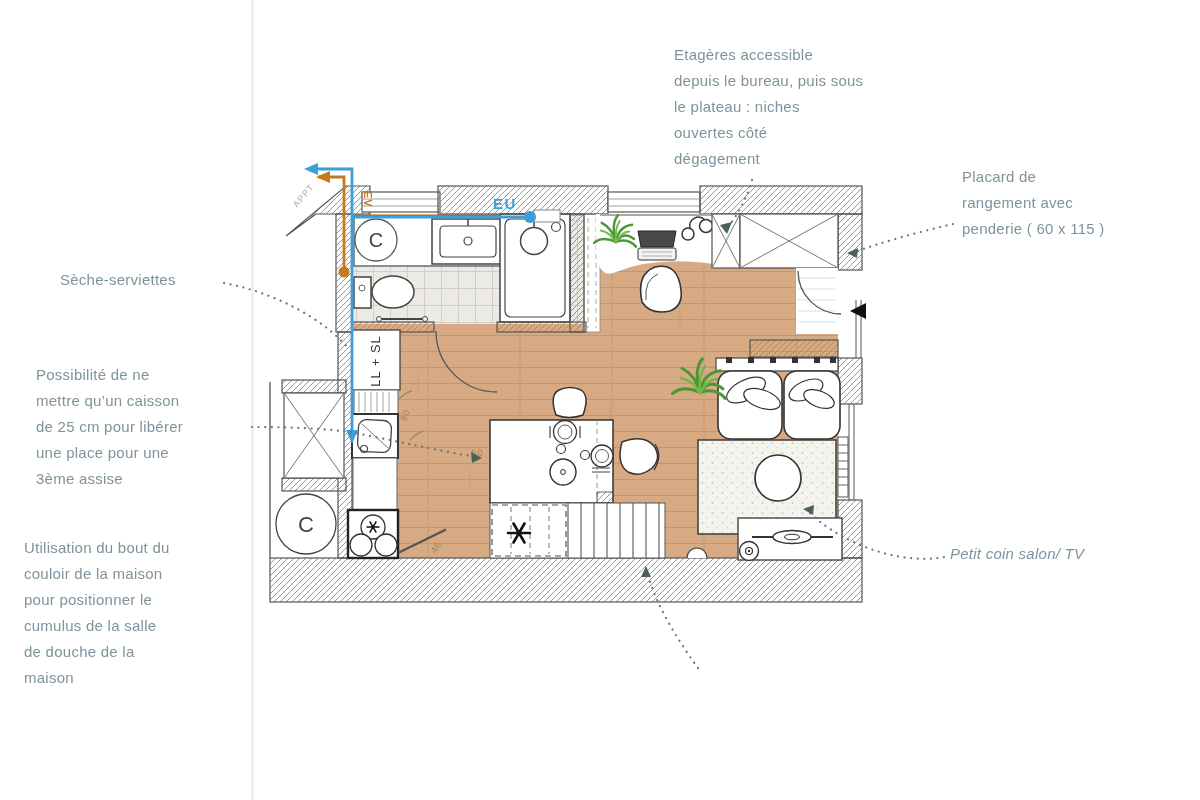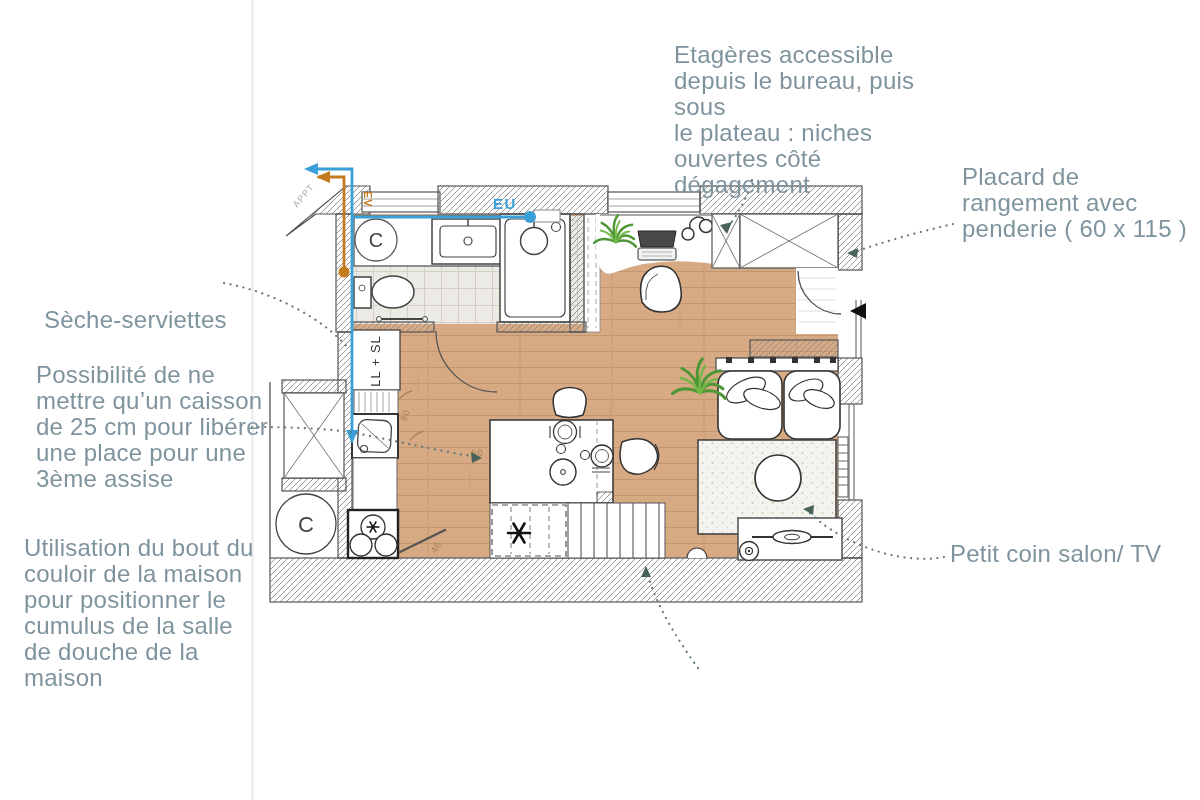--- a/index.html
+++ b/index.html
@@ -1,19 +1,19 @@
 <!DOCTYPE html>
 <html><head>
 <meta charset="utf-8">
 <style>
   html,body{margin:0;padding:0;background:#fff;}
   .canvas{position:relative;width:1200px;height:800px;background:#ffffff;overflow:hidden;
           font-family:"Liberation Sans", sans-serif;}
   .plan-svg{position:absolute;left:0;top:0;}
-  .ann{position:absolute;white-space:pre-line;color:#7e939d;font-size:24px;line-height:26px;
+  .ann{position:absolute;white-space:pre-line;color:#7e939d;font-size:15px;line-height:26px;
        letter-spacing:.25px;font-weight:400;}
 </style>
 </head>
 <body>
 
 <div class="canvas">
 
 <svg class="plan-svg" width="1200" height="800" viewBox="0 0 1200 800">
   <defs>
     <pattern id="hatch" width="6" height="6" patternUnits="userSpaceOnUse">
@@ -303,27 +303,27 @@
 </svg>
 
 <div class="ann" style="left:674px;top:42px;width:280px;">Etagères accessible
 depuis le bureau, puis sous
 le plateau : niches
 ouvertes côté
 dégagement</div>
 <div class="ann" style="left:962px;top:164px;width:230px;">Placard de
 rangement avec
 penderie ( 60 x 115 )</div>
-<div class="ann" style="left:44px;top:267px;width:220px;margin-top:40px;">Sèche-serviettes</div>
+<div class="ann" style="left:60px;top:267px;width:220px;">Sèche-serviettes</div>
 <div class="ann" style="left:36px;top:362px;width:235px;">Possibilité de ne
 mettre qu’un caisson
 de 25 cm pour libérer
 une place pour une
 3ème assise</div>
 <div class="ann" style="left:24px;top:535px;width:235px;">Utilisation du bout du
 couloir de la maison
 pour positionner le
 cumulus de la salle
 de douche de la
 maison</div>
-<div class="ann" style="left:950px;top:541px;width:220px;">Petit coin salon/ TV</div>
+<div class="ann" style="left:950px;top:541px;width:220px;font-style:italic;">Petit coin salon/ TV</div>
 
 </div>
 
 </body></html>

